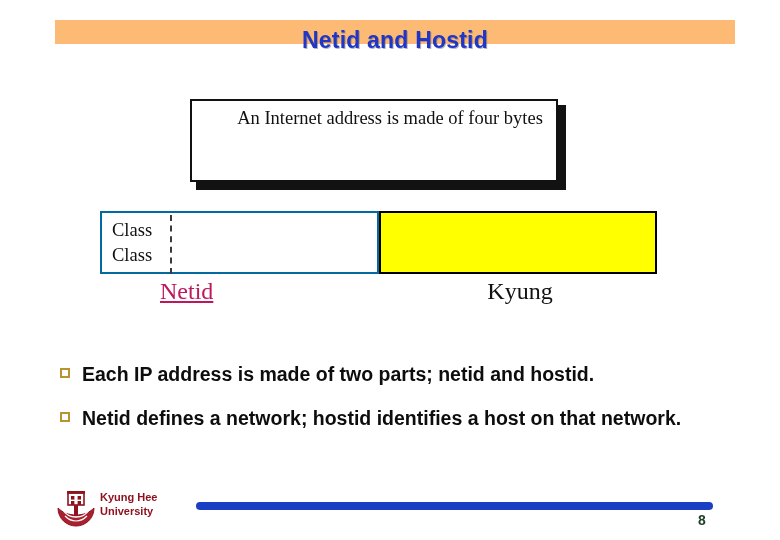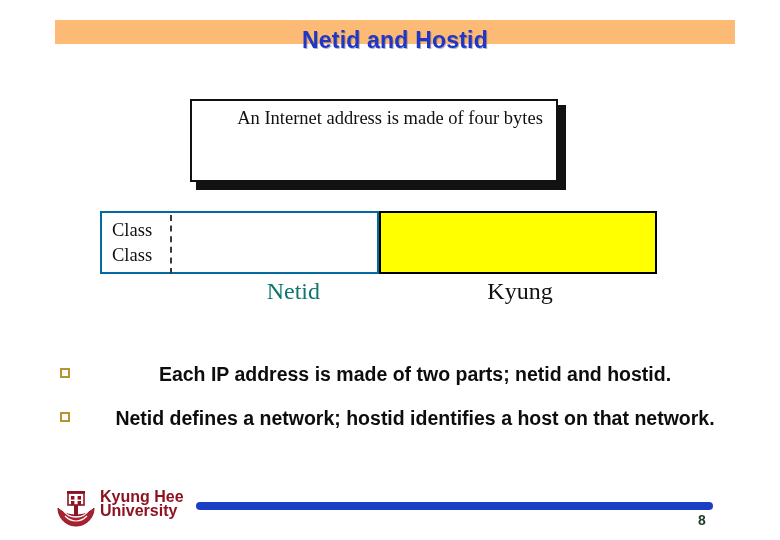--- a/index.html
+++ b/index.html
@@ -118,43 +118,43 @@
     width: 0;
     height: 59px;
     border-left: 2px dashed #3a3a3a;
   }
 
   #netid-caption {
     position: absolute;
     left: 160px;
     top: 278px;
     width: 160px;
-    text-align: right;
+    text-align: left;
     font-family: "Liberation Serif", serif;
     font-size: 24px;
-    color: #0f766e;
+    color: #be185d;
+    text-decoration: underline;
   }
   #hostid-caption {
     position: absolute;
     left: 440px;
     top: 278px;
     width: 160px;
     text-align: center;
     font-family: "Liberation Serif", serif;
     font-size: 24px;
     color: #111111;
   }
 
   
   #bullet-list {
     position: absolute;
     left: 58px;
     top: 360px;
     width: 690px;
-    text-align: center;
   }
   .bullet-item {
     position: relative;
     padding-left: 24px;
     margin-bottom: 16px;
     font-family: "Liberation Sans", sans-serif;
     font-weight: bold;
     font-size: 19.5px;
     line-height: 28px;
     color: #0d0d0d;
@@ -177,21 +177,21 @@
     top: 489px;
     width: 42px;
     height: 40px;
   }
   #footer-univ-name {
     position: absolute;
     left: 100px;
     top: 490px;
     font-family: "Liberation Sans", sans-serif;
     font-weight: bold;
-    font-size: 16px;
+    font-size: 11px;
     line-height: 14px;
     color: #8f1220;
   }
   .univ-line { display: block; }
   #footer-rule {
     position: absolute;
     left: 196px;
     top: 502px;
     width: 517px;
     height: 8px;

